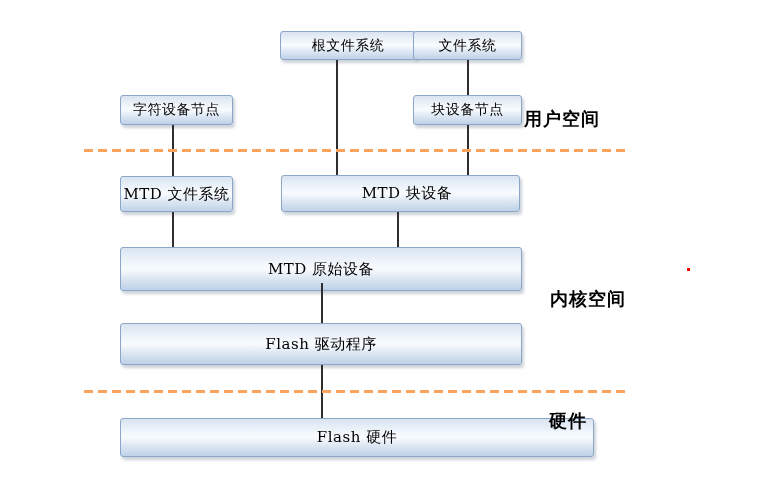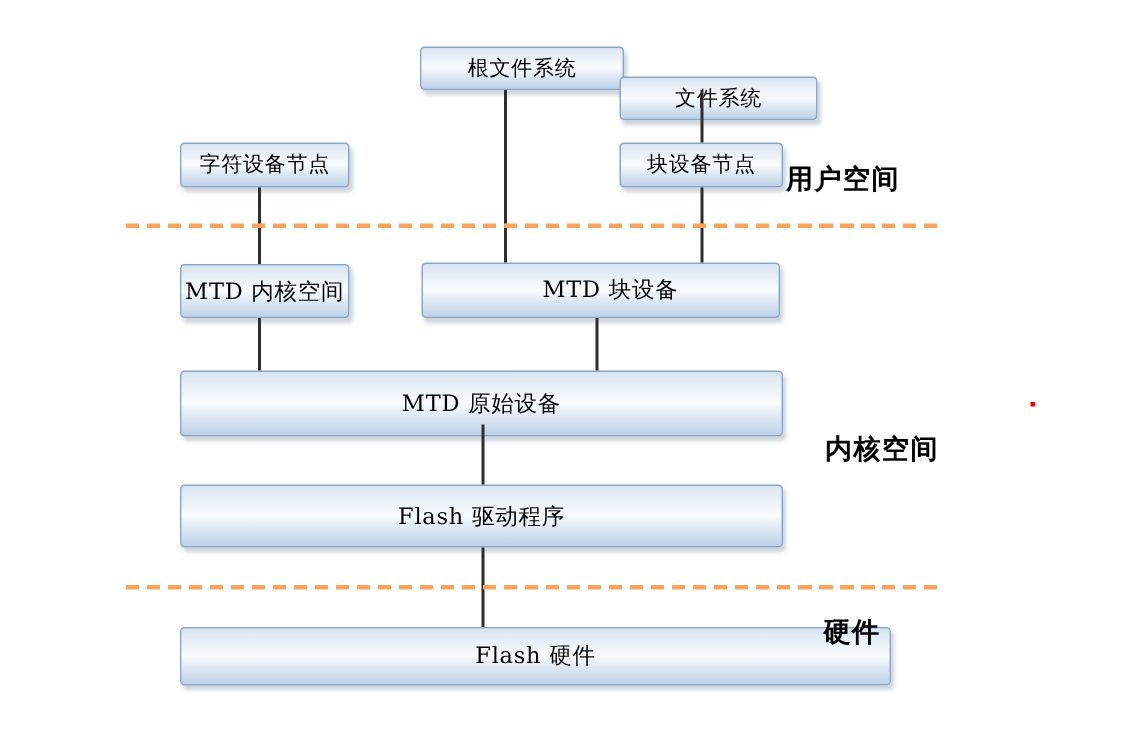--- a/index.html
+++ b/index.html
@@ -57,27 +57,27 @@
     background: #ff0000;
   }
 </style>
 </head>
 <body>
 
 <div class="stage">
 
   <div class="box small" style="left:280px; top:31px; width:136px; height:29px;">根文件系统</div>
 
-  <div class="box small" style="left:413px; top:31px; width:132px; height:29px;margin-top:20px;">文件系统</div>
+  <div class="box small" style="left:413px; top:31px; width:109px; height:29px;">文件系统</div>
 
   <div class="box small" style="left:120px; top:95px; width:113px; height:30px;">字符设备节点</div>
 
   <div class="box small" style="left:413px; top:95px; width:109px; height:30px;">块设备节点</div>
 
-  <div class="box" style="left:120px; top:176px; width:113px; height:36px;">MTD 内核空间</div>
+  <div class="box" style="left:120px; top:176px; width:113px; height:36px;">MTD 文件系统</div>
 
   <div class="box" style="left:281px; top:175px; width:239px; height:37px;padding-left:13px;">MTD 块设备</div>
 
   <div class="box" style="left:120px; top:247px; width:402px; height:44px;">MTD 原始设备</div>
 
   <div class="box" style="left:120px; top:323px; width:402px; height:42px;">Flash 驱动程序</div>
 
   <div class="box" style="left:120px; top:418px; width:474px; height:39px;">Flash 硬件</div>
 
   <div class="vline" style="left:172px; top:125px; height:51px;"></div>

